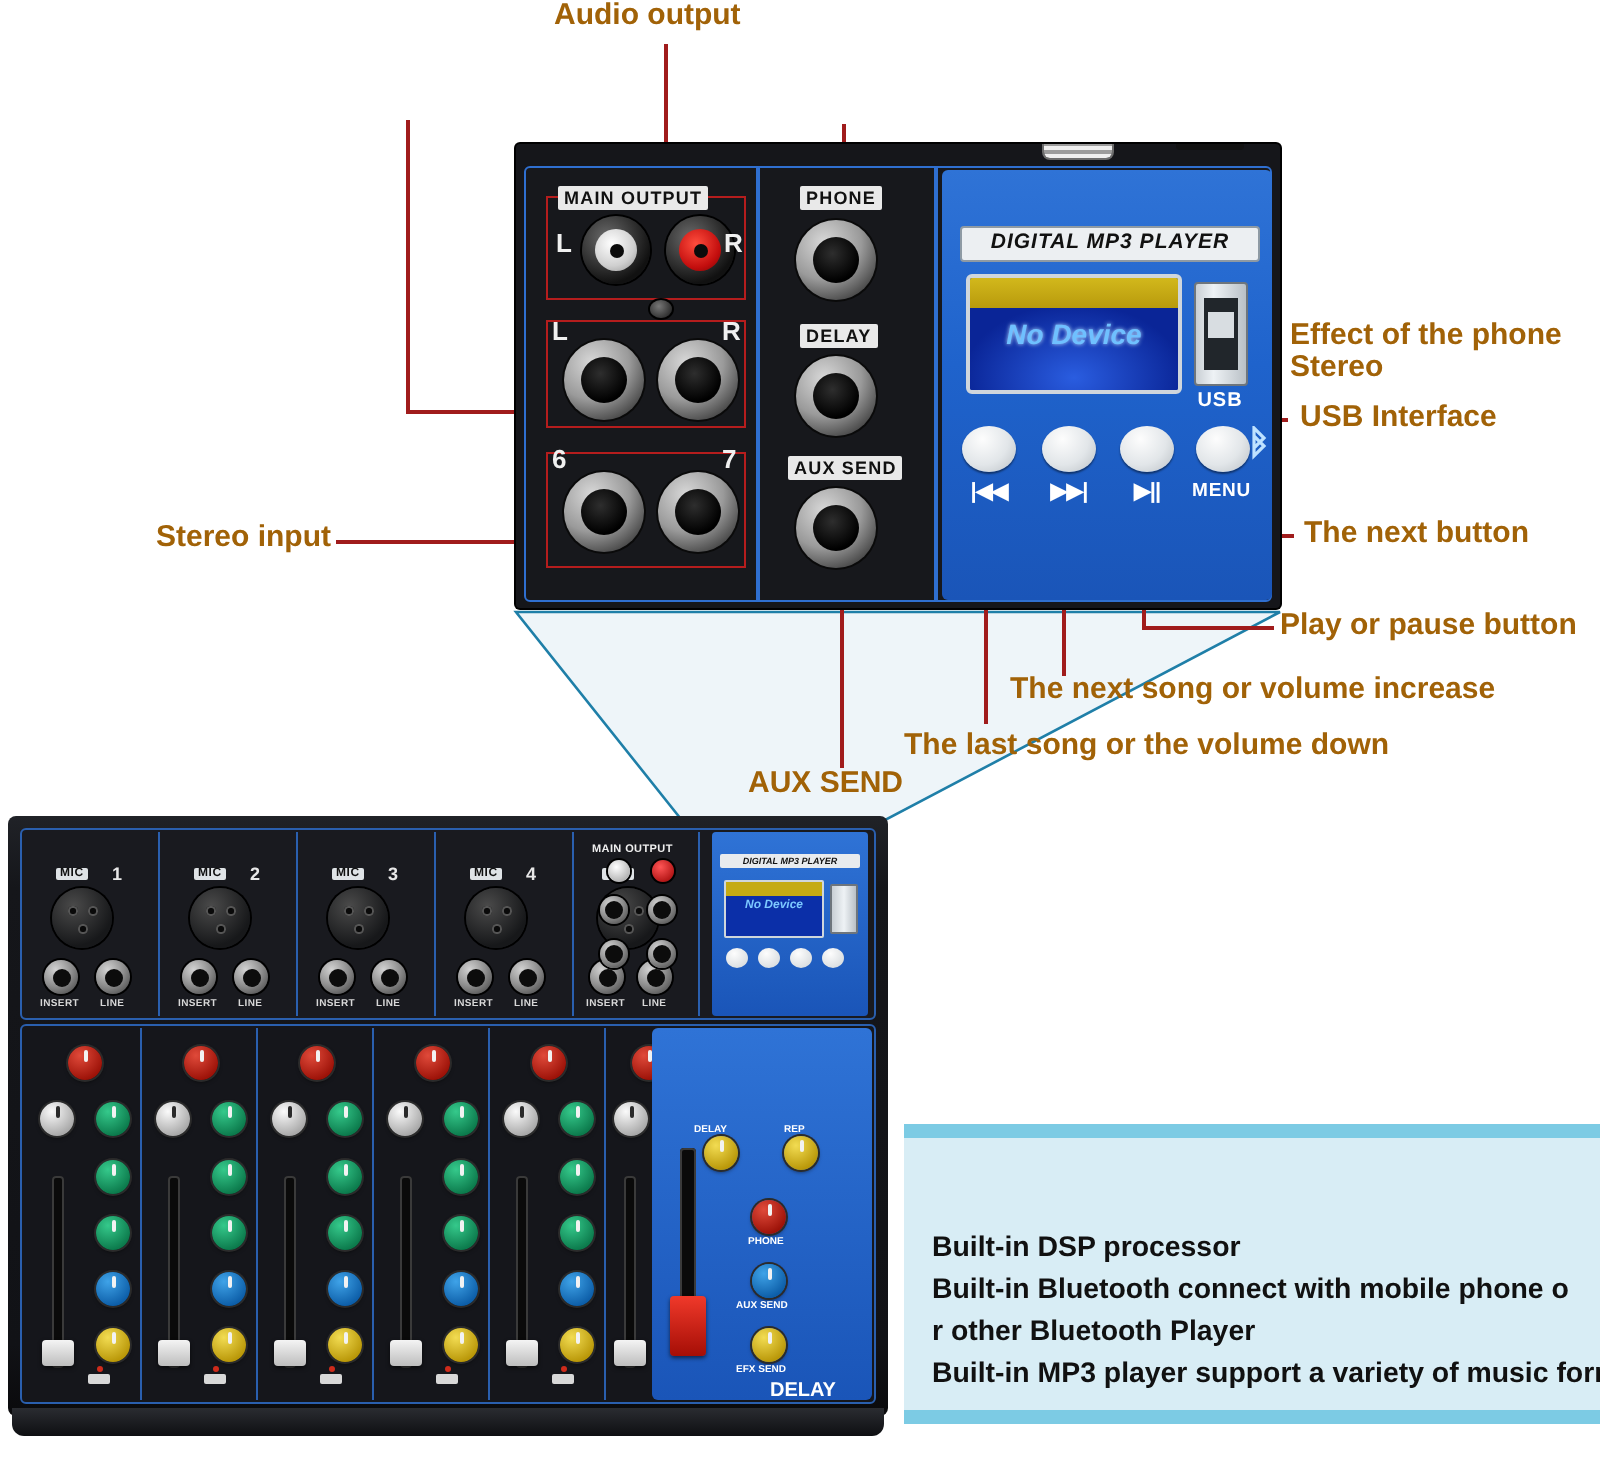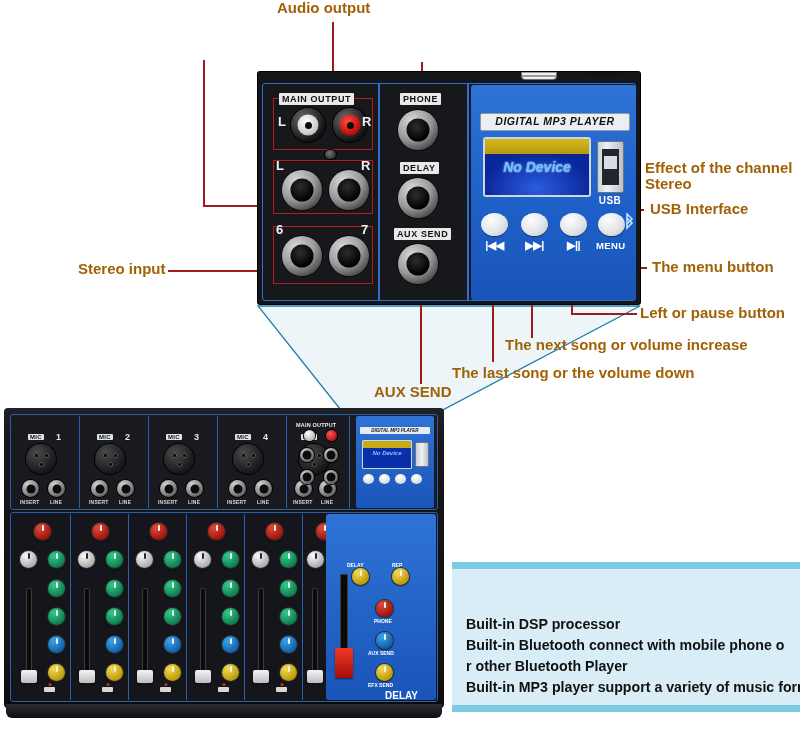--- a/index.html
+++ b/index.html
@@ -238,25 +238,25 @@
 
   <div class="abs ll llv" style="left:531px;top:296px;height:42px;"></div>
 
   <div class="abs ll llv" style="left:492px;top:296px;height:66px;"></div>
 
   <div class="abs ll llv" style="left:420px;top:296px;height:88px;"></div>
 
   <div class="abs ll llh" style="left:168px;top:270px;width:112px;"></div>
 
   <div class="abs lbl" style="left:277px;top:0px;">Audio output</div>
-  <div class="abs lbl" style="left:645px;top:160px;">Effect of the channel</div>
+  <div class="abs lbl" style="left:645px;top:160px;">Effect of the phone</div>
   <div class="abs lbl" style="left:645px;top:176px;">Stereo</div>
   <div class="abs lbl" style="left:650px;top:201px;">USB Interface</div>
-  <div class="abs lbl" style="left:652px;top:259px;">The menu button</div>
-  <div class="abs lbl" style="left:640px;top:305px;">Left or pause button</div>
+  <div class="abs lbl" style="left:652px;top:259px;">The next button</div>
+  <div class="abs lbl" style="left:640px;top:305px;">Play or pause button</div>
   <div class="abs lbl" style="left:505px;top:337px;">The next song or volume increase</div>
   <div class="abs lbl" style="left:452px;top:365px;">The last song or the volume down</div>
   <div class="abs lbl" style="left:78px;top:261px;">Stereo input</div>
   <div class="abs lbl" style="left:374px;top:384px;">AUX SEND</div>
 
   <div class="abs" id="panel">
     <div class="screwtop"></div>
     <div class="blacktab"></div>
 
     <div class="plate">

